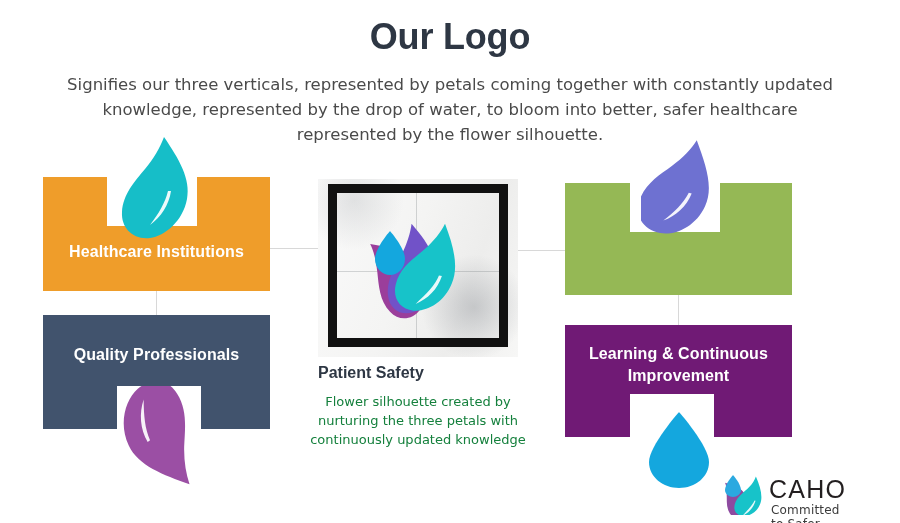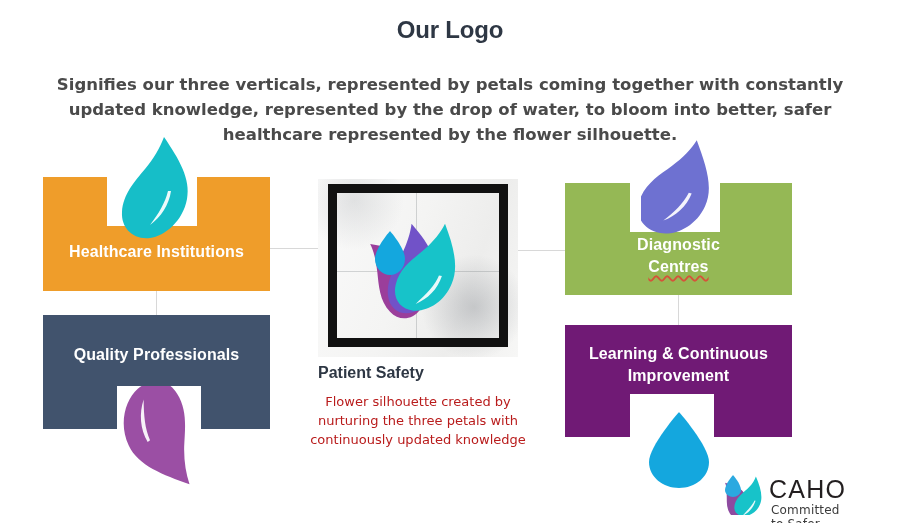--- a/index.html
+++ b/index.html
@@ -21,37 +21,37 @@
     background: #ffffff;
   }
 
   
   .page-title {
     position: absolute;
     top: 16px;
     left: 0;
     width: 900px;
     text-align: center;
-    font-size: 24px;
+    font-size: 36px;
     font-weight: bold;
     color: #2e3744;
     letter-spacing: -0.2px;
   }
 
   .page-subtitle {
     position: absolute;
     top: 72px;
     left: 52px;
     width: 796px;
     text-align: center;
     font-size: 16.5px;
     line-height: 25px;
     color: #4a4a4a;
     font-family: "DejaVu Sans", sans-serif;
-    font-weight: 700;
+    font-weight: 400;
   }
 
   
   .connector {
     position: absolute;
     background: #d8d8d8;
   }
   .connector.h { height: 1px; }
   .connector.v { width: 1px; }
 
@@ -148,21 +148,21 @@
     font-size: 16px;
     font-weight: bold;
     color: #2e3744;
   }
   .caption-body {
     position: absolute;
     left: 310px; top: 392px; width: 216px;
     text-align: center;
     font-size: 13px;
     line-height: 19px;
-    color: #b91c1c;
+    color: #15803d;
     font-family: "DejaVu Sans", sans-serif;
   }
 
   
   .caho-logo {
     position: absolute;
     left: 721px; top: 473px;
     width: 132px; height: 44px;
   }
   .caho-word {
@@ -250,24 +250,20 @@
 
   <svg class="shape" style="left:641px; top:136px;" width="82" height="102" viewBox="0 0 82 102">
     <g transform="rotate(14 41 51)">
       <path d="M44 2 C59 24 72 44 68 64 C64 86 46 100 31 101 C14 102 2 91 3 75 C4 57 16 45 26 33 C35 22 41 12 44 2 Z" fill="#6E71D1"></path>
       <path d="M52 55 C50 69 42 81 31 88 C40 77 46 67 49 55 Z" fill="#ffffff" opacity="0.92"></path>
     </g>
   </svg>
 
   <div class="vbox box-diagnostic">
     <div class="notch"></div>
-    <div class="label">
-      <span>Diagnostic</span><br>
-      <span class="spell-underline">Centres</span>
-    </div>
   </div>
 
   <div class="vbox box-learning">
     <div class="notch"></div>
     <div class="label">Learning &amp; Continuous Improvement</div>
   </div>
 
   <svg class="shape" style="left:647px; top:410px;" width="64" height="80" viewBox="0 0 64 80">
     <path d="M32 2 C32 2 62 36 62 52 C62 67 48 78 32 78 C16 78 2 67 2 52 C2 36 32 2 32 2 Z" fill="#14A7DE"></path>
   </svg>

